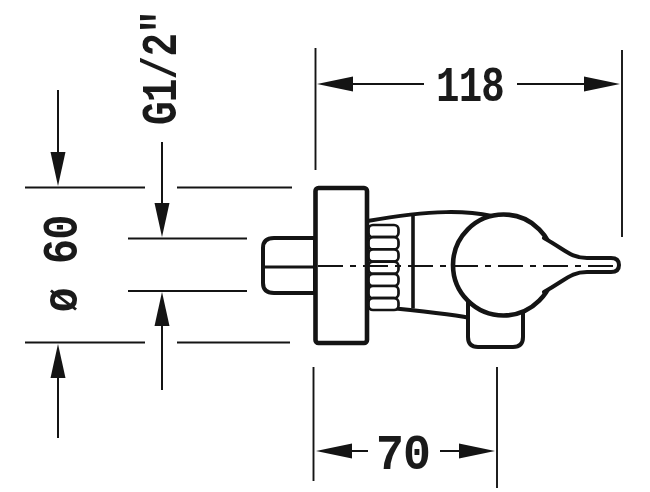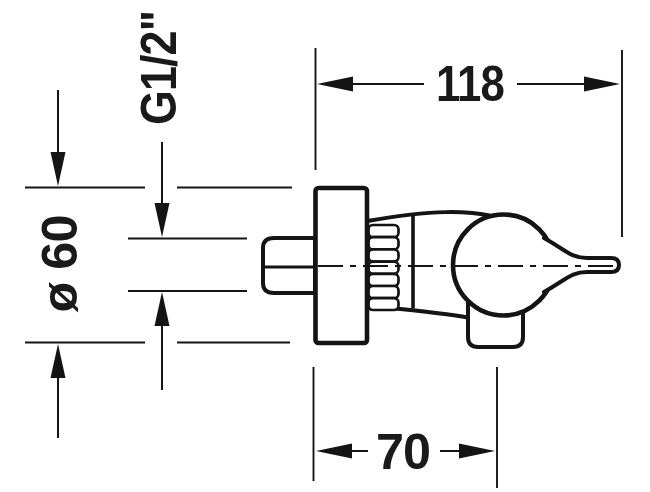--- a/index.html
+++ b/index.html
@@ -1,17 +1,17 @@
 <!DOCTYPE html>
 <html><head>
 <meta charset="utf-8">
 <style>
   html,body{margin:0;padding:0;background:#fff;}
   .stage{position:relative;width:650px;height:492px;background:#fff;overflow:hidden;
-         font-family:Liberation Sans, sans-serif;}
+         font-family:Liberation Mono, monospace;}
   svg{display:block;}
   .part{fill:#ffffff;stroke:#141414;stroke-width:4;stroke-linejoin:round;stroke-linecap:round;}
   .part-thick{fill:#ffffff;stroke:#141414;stroke-width:4.6;stroke-linejoin:round;}
   .part-line{fill:none;stroke:#141414;stroke-width:4;stroke-linecap:round;stroke-linejoin:round;}
   .part-fill{fill:#ffffff;stroke:none;}
   .inner-line{fill:none;stroke:#141414;stroke-width:3;}
   .band{fill:#ffffff;stroke:#141414;stroke-width:2.7;}
   .dim{fill:none;stroke:#141414;stroke-width:2;}
   .ext{fill:none;stroke:#141414;stroke-width:1.9;}
   .arrow{fill:#141414;stroke:none;}

